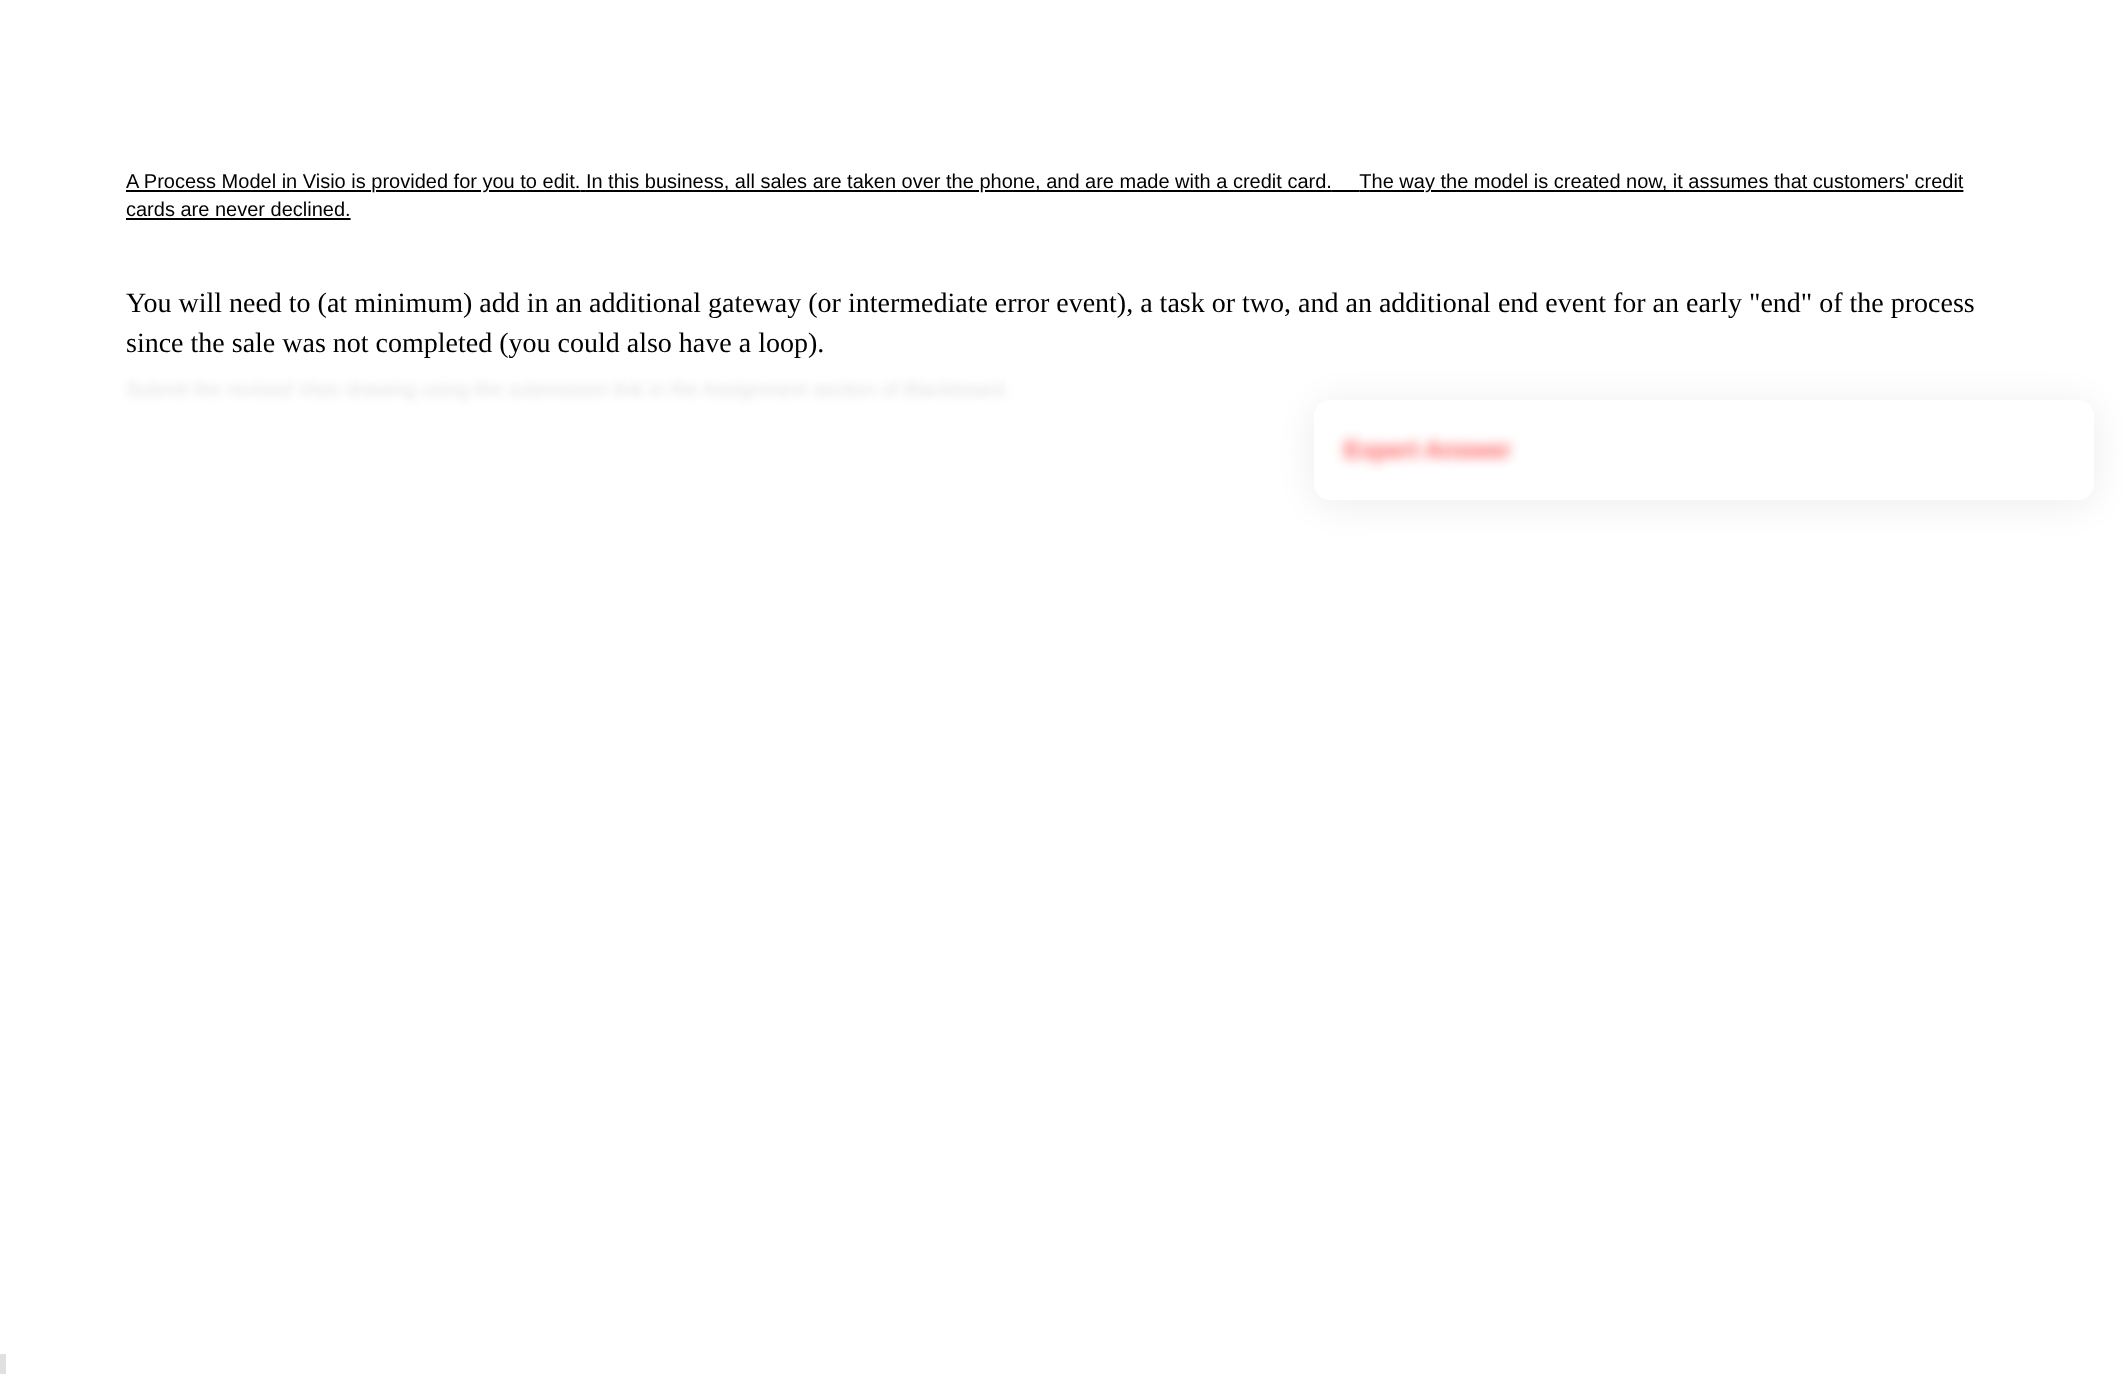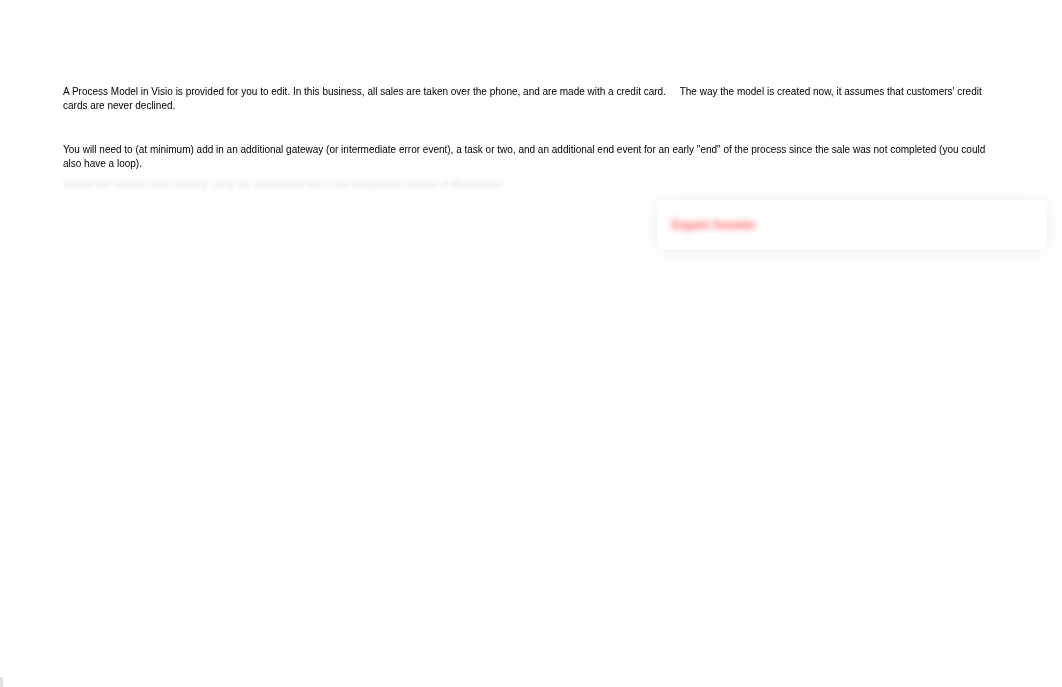--- a/index.html
+++ b/index.html
@@ -18,30 +18,32 @@
       padding: 85px 63px 0 63px;
     }
     .paragraph {
       font-size: 10px;
       color: #000000;
       line-height: 1.4;
       margin-bottom: 6px;
     }
     .line1 {
       display: block;
+      text-decoration: underline;
     }
     .line2 {
       display: block;
       margin-top: 6px;
     }
     .paragraph2 {
-      font-size: 10px;
+      font-size: 14px;
       color: #000000;
       line-height: 1.4;
       margin-top: 30px;
+      font-family: Liberation Serif, serif;
     }
     .blurred-line {
       font-size: 10px;
       color: #cccccc;
       margin-top: 8px;
       filter: blur(2px);
       opacity: 0.6;
     }
     .callout-container {
       position: absolute;

